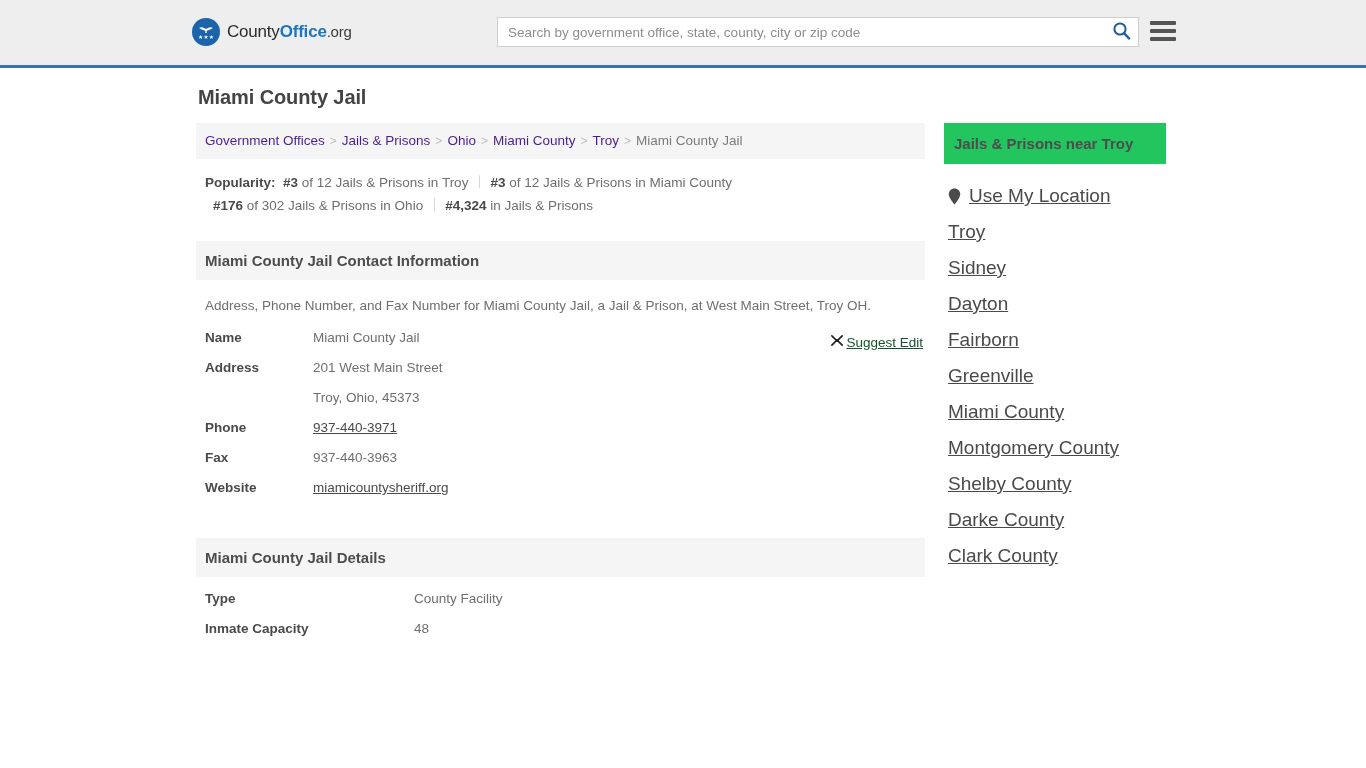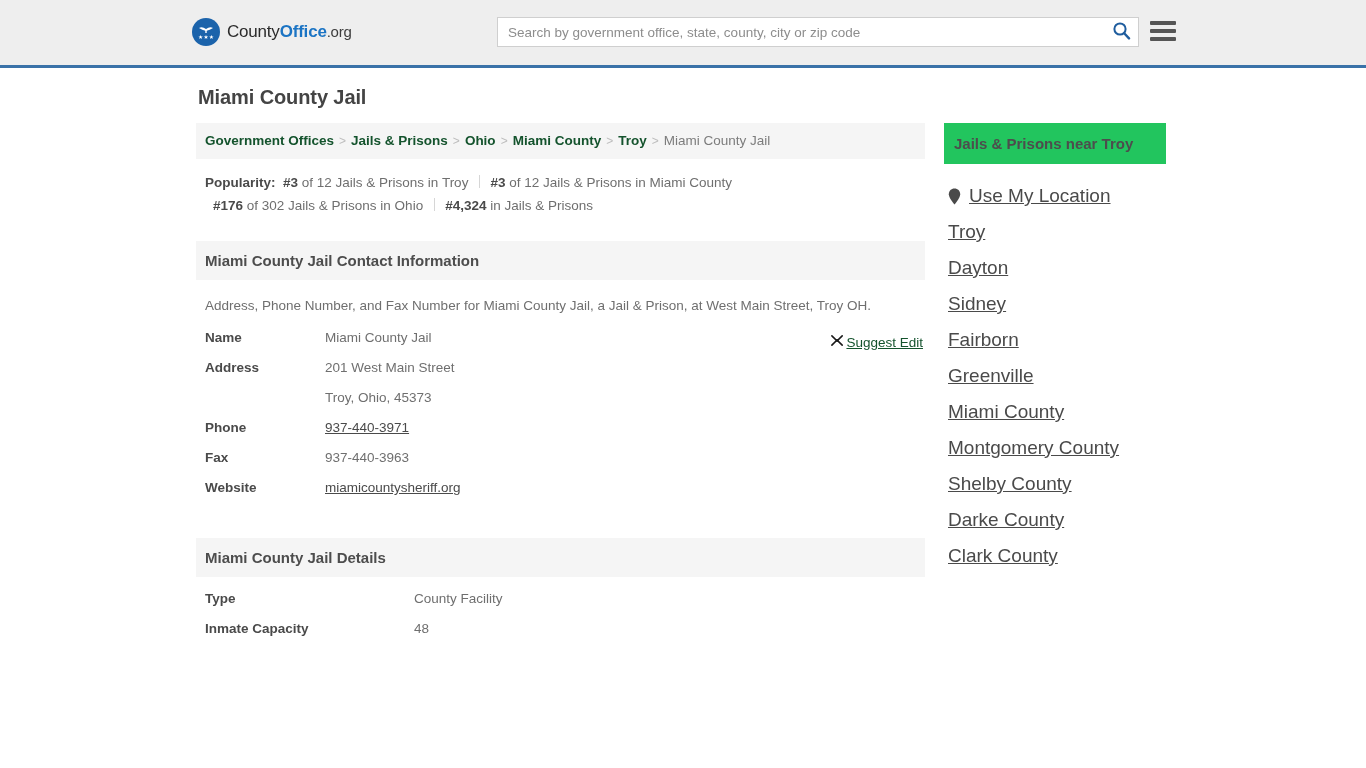--- a/index.html
+++ b/index.html
@@ -127,23 +127,22 @@
 
   
   .breadcrumb {
     background: #f5f5f5;
     padding: 9px 9px 9px 9px;
     font-size: 13.5px;
     color: #7c7c7c;
     line-height: 18px;
   }
   .breadcrumb a {
-    color: #14532d;
+    color: #4c1d95;
     text-decoration: none;
-    font-weight: bold;
   }
   .breadcrumb .sep {
     color: #bdbdbd;
     margin: 0 5px;
     font-size: 12px;
   }
   .breadcrumb .current { color: #7c7c7c; }
 
   
   .popularity {
@@ -180,21 +179,21 @@
   .section-intro a { color: #3b3b3b; }
 
   
   .dl { position: relative; padding: 8px 9px 0 9px; }
   .drow {
     display: flex;
     align-items: baseline;
     min-height: 30px;
   }
   .dterm {
-    width: 120px;
+    width: 108px;
     flex: none;
     font-size: 13.5px;
     font-weight: bold;
     color: #4a4a4a;
   }
   .dterm.wide { width: 209px; }
   .dval {
     font-size: 13.5px;
     color: #6f6f6f;
   }
@@ -359,24 +358,24 @@
             <path d="M6.5 0.6 C3.2 0.6 0.8 3 0.8 6.2 C0.8 10.2 6.5 16.4 6.5 16.4 C6.5 16.4 12.2 10.2 12.2 6.2 C12.2 3 9.8 0.6 6.5 0.6 Z" fill="#4a4a4a"></path>
           </svg>
         </span>
         <a href="#">Use My Location</a>
       </div>
       <div id="sidebar-items">
           <div class="side-item">
             <a href="#">Troy</a>
           </div>
           <div class="side-item">
+            <a href="#">Sidney</a>
+          </div>
+          <div class="side-item">
             <a href="#">Dayton</a>
-          </div>
-          <div class="side-item">
-            <a href="#">Sidney</a>
           </div>
           <div class="side-item">
             <a href="#">Fairborn</a>
           </div>
           <div class="side-item">
             <a href="#">Greenville</a>
           </div>
           <div class="side-item">
             <a href="#">Miami County</a>
           </div>

